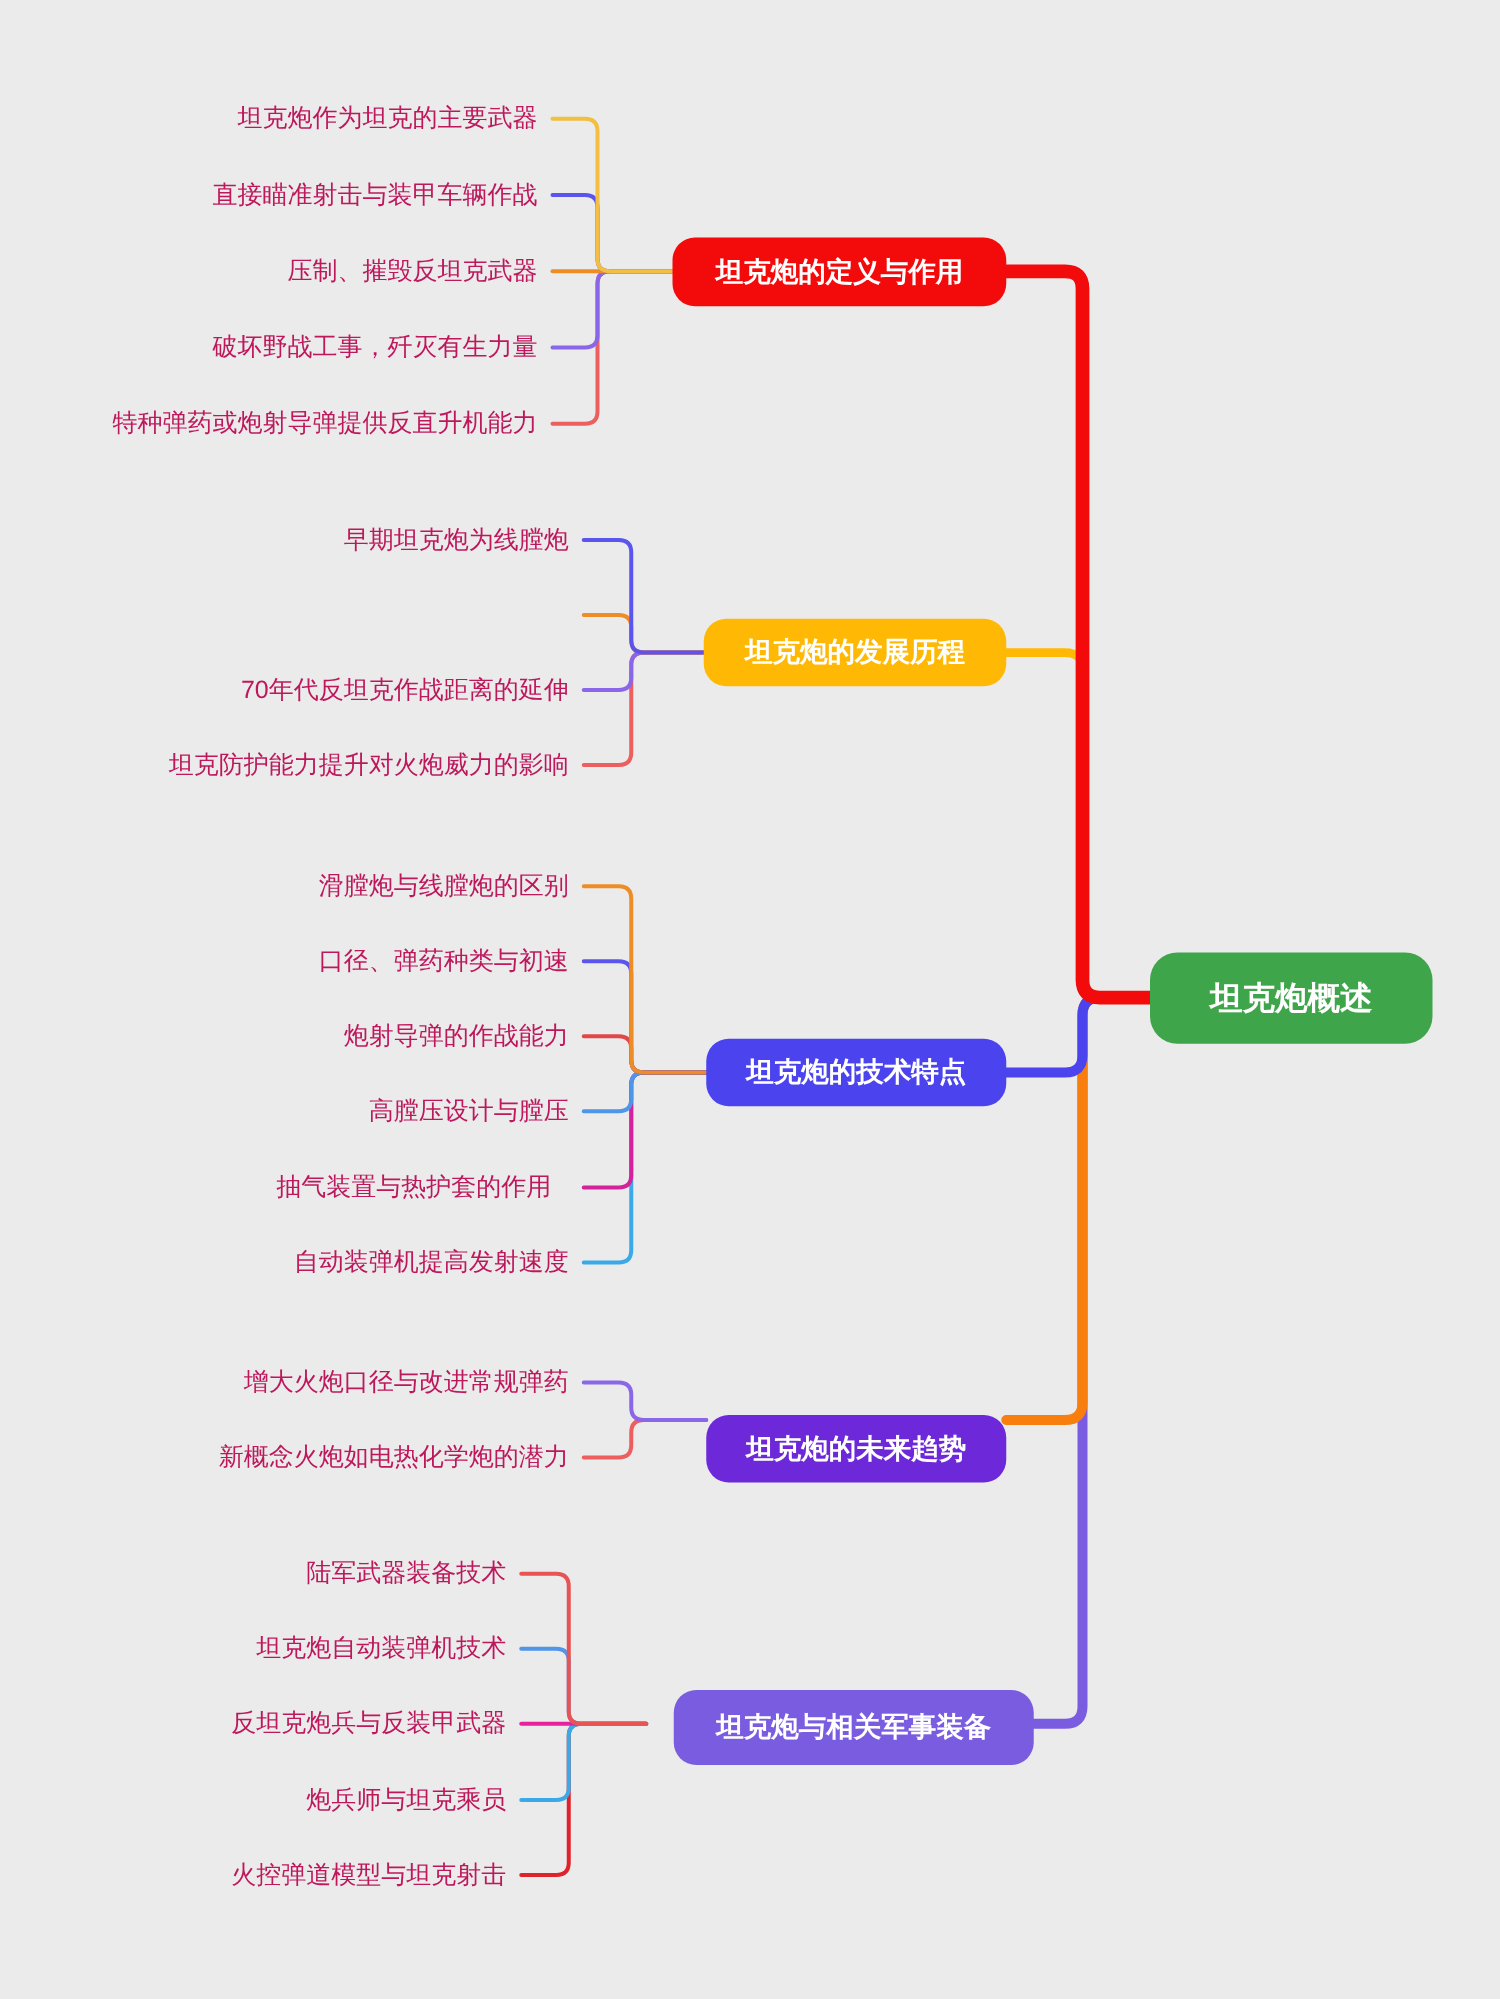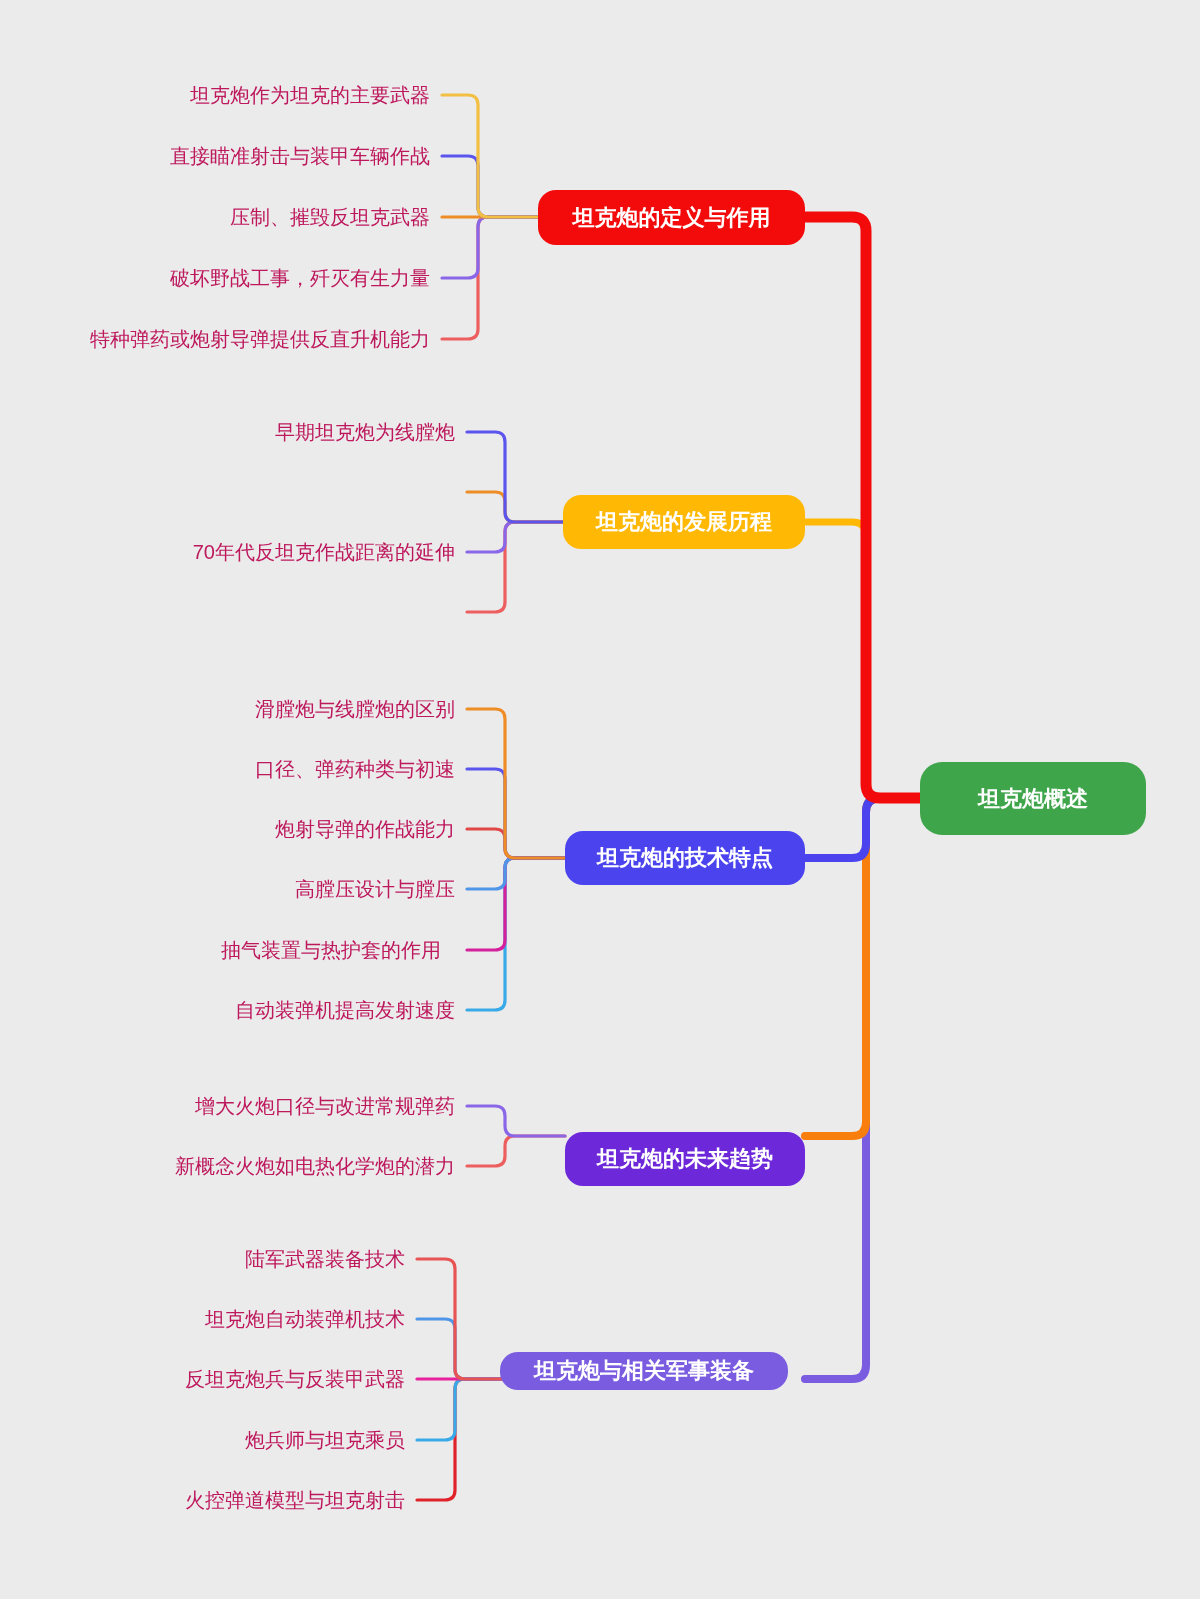--- a/index.html
+++ b/index.html
@@ -9,21 +9,21 @@
   .wires path{fill:none;stroke-linecap:round;}
   .leaf{
     position:absolute;height:30px;line-height:30px;
     font-size:20px;color:#be185d;white-space:nowrap;text-align:right;
   }
   .node{
     position:absolute;display:flex;align-items:center;justify-content:center;
     color:#ffffff;font-size:22px;font-weight:700;border-radius:18px;
     white-space:nowrap;box-sizing:border-box;
   }
-  .root-node{font-size:22px;border-radius:22px;}
+  .root-node{font-size:26px;border-radius:22px;}
 </style>
 </head>
 <body>
 
 <div class="canvas">
 
   <svg class="wires" width="1200" height="1599">
 
     <path d="M920 798 H880 Q866 798 866 812 V1365 Q866 1379 852 1379 H805" stroke-width="8" style="stroke: rgb(122, 92, 224);"></path>
     <path d="M920 798 H880 Q866 798 866 812 V1122 Q866 1136 852 1136 H805" stroke-width="8" style="stroke: rgb(248, 126, 14);"></path>
@@ -60,20 +60,21 @@
   </svg>
 
   <div class="leaf" style="top:80px;right:770px">坦克炮作为坦克的主要武器</div>
   <div class="leaf" style="top:141px;right:770px">直接瞄准射击与装甲车辆作战</div>
   <div class="leaf" style="top:202px;right:770px">压制、摧毁反坦克武器</div>
   <div class="leaf" style="top:263px;right:770px">破坏野战工事，歼灭有生力量</div>
   <div class="leaf" style="top:324px;right:770px">特种弹药或炮射导弹提供反直升机能力</div>
 
   <div class="leaf" style="top:417px;right:745px">早期坦克炮为线膛炮</div>
   <div class="leaf" style="top:537px;right:745px">70年代反坦克作战距离的延伸</div>
+  <div class="leaf" style="top:597px;right:745px">坦克防护能力提升对火炮威力的影响</div>
 
   <div class="leaf" style="top:694px;right:745px">滑膛炮与线膛炮的区别</div>
   <div class="leaf" style="top:754px;right:745px">口径、弹药种类与初速</div>
   <div class="leaf" style="top:814px;right:745px">炮射导弹的作战能力</div>
   <div class="leaf" style="top:874px;right:745px">高膛压设计与膛压</div>
   <div class="leaf" style="top:935px;right:759px">抽气装置与热护套的作用</div>
   <div class="leaf" style="top:995px;right:745px">自动装弹机提高发射速度</div>
 
   <div class="leaf" style="top:1091px;right:745px">增大火炮口径与改进常规弹药</div>
   <div class="leaf" style="top:1151px;right:745px">新概念火炮如电热化学炮的潜力</div>
@@ -81,17 +82,17 @@
   <div class="leaf" style="top:1244px;right:795px">陆军武器装备技术</div>
   <div class="leaf" style="top:1304px;right:795px">坦克炮自动装弹机技术</div>
   <div class="leaf" style="top:1364px;right:795px">反坦克炮兵与反装甲武器</div>
   <div class="leaf" style="top:1425px;right:795px">炮兵师与坦克乘员</div>
   <div class="leaf" style="top:1485px;right:795px">火控弹道模型与坦克射击</div>
 
   <div class="node" style="left: 538px; top: 190px; width: 267px; height: 55px; background: rgb(243, 11, 11);">坦克炮的定义与作用</div>
   <div class="node" style="left: 563px; top: 495px; width: 242px; height: 54px; background: rgb(255, 185, 5);">坦克炮的发展历程</div>
   <div class="node" style="left: 565px; top: 831px; width: 240px; height: 54px; background: rgb(74, 67, 238);">坦克炮的技术特点</div>
   <div class="node" style="left: 565px; top: 1109px; width: 240px; height: 54px; background: #6d28d9; margin-top: 23px;">坦克炮的未来趋势</div>
-  <div class="node" style="left: 500px; top: 1352px; width: 288px; height: 38px; background: rgb(122, 92, 224);">坦克炮与相关军事装备</div>
+  <div class="node" style="left: 539px; top: 1352px; width: 288px; height: 60px; background: rgb(122, 92, 224);">坦克炮与相关军事装备</div>
 
   <div class="node root-node" style="left: 920px; top: 762px; width: 226px; height: 73px; background: rgb(63, 165, 75);">坦克炮概述</div>
 
 </div>
 
 </body></html>

